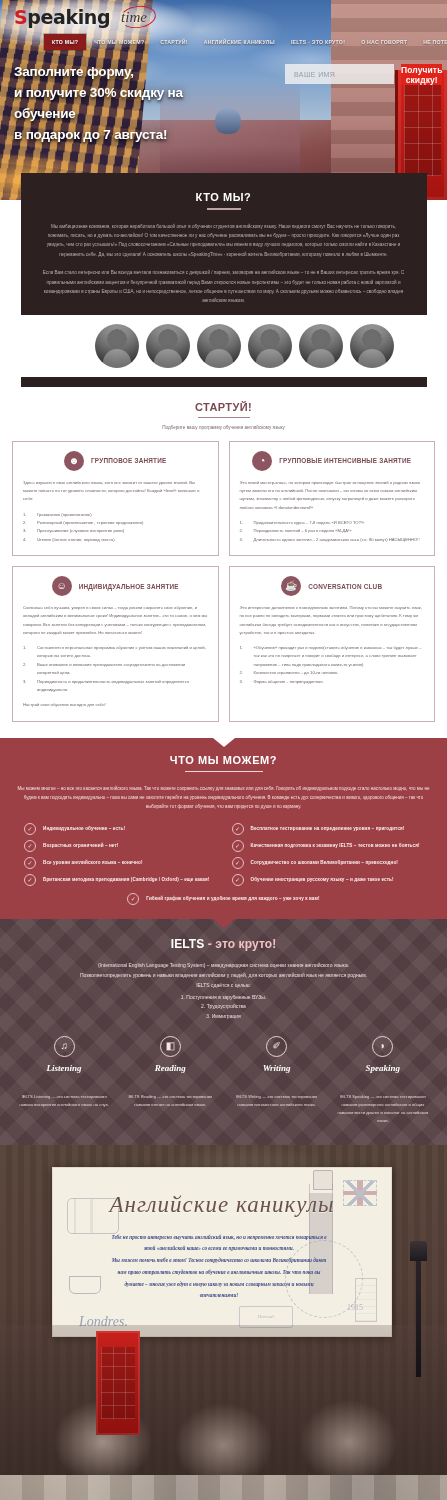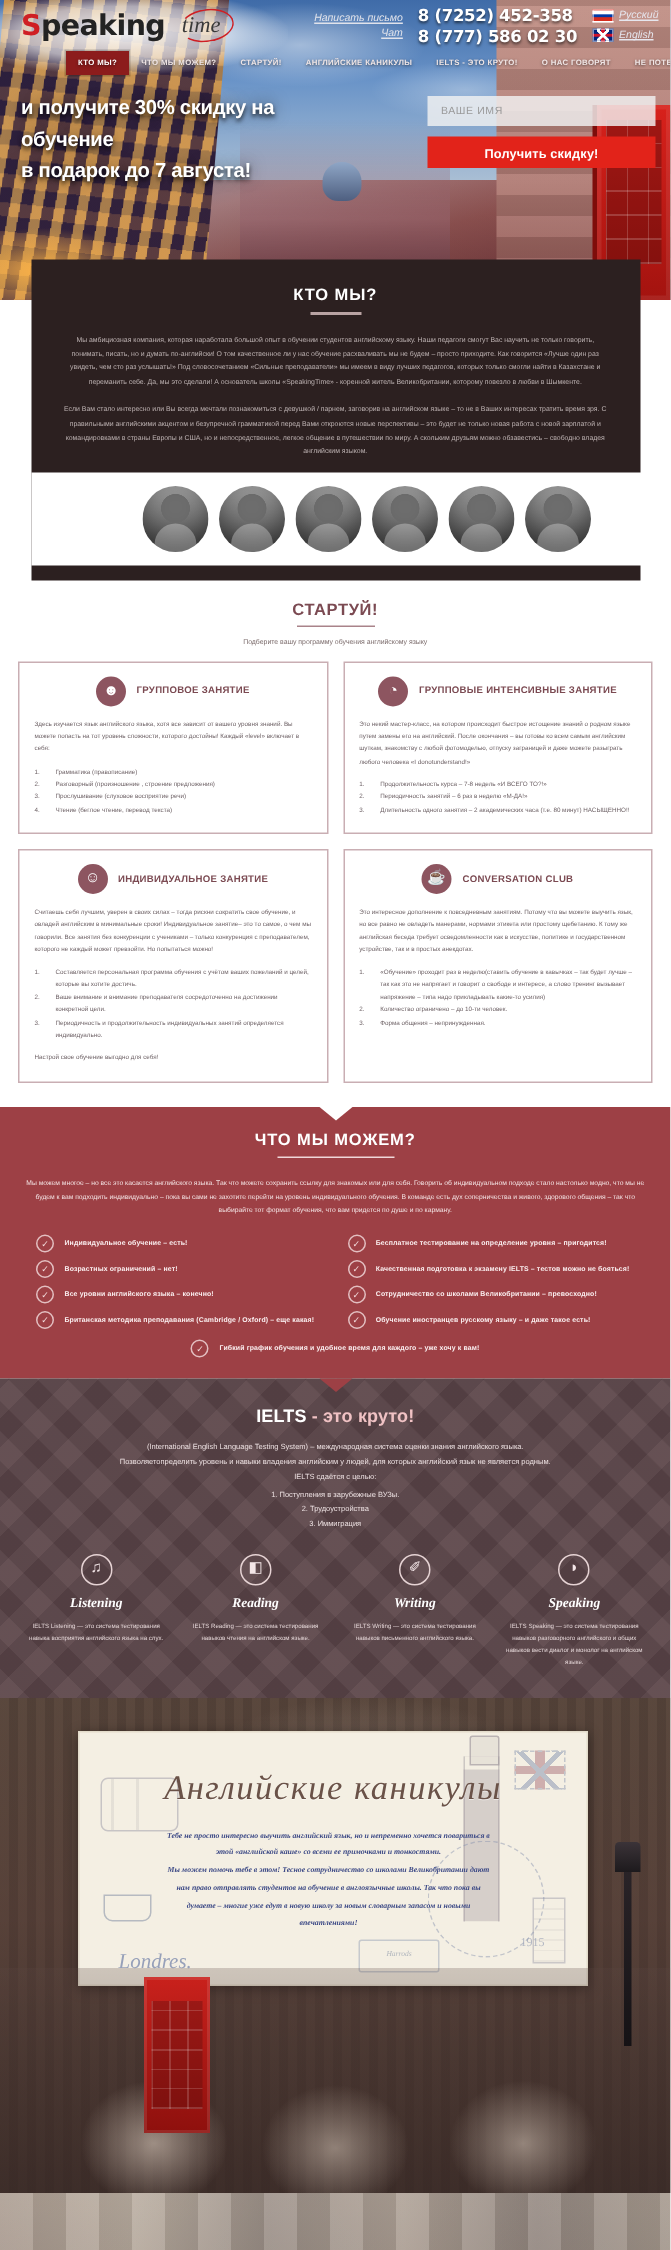--- a/index.html
+++ b/index.html
@@ -145,21 +145,21 @@
   .hero-body{
     position:relative; z-index:5; display:flex; justify-content:space-between;
     padding: 12px 10px 0 14px;
   }
   .hero-headline{ max-width:225px; }
   .hero-headline div{
     color:#ffffff; font-weight:bold; font-size:13.5px; line-height:1.55;
     text-shadow: 0 2px 3px rgba(0,0,0,.75), 0 0 10px rgba(0,0,0,.5);
     letter-spacing:-.2px;
   }
-  .hero-form{ width:152px; display:flex; flex-direction:column; gap:7px; padding-top:2px;}
+  .hero-form{ width:152px; display:flex; flex-direction:row; gap:7px; padding-top:2px;}
   .hero-form input{
     height:20px; border:0; background: rgba(242,242,242,.82);
     font-size:7px; color:#8b8b8b; padding:0 9px; outline:none; letter-spacing:.4px;
     font-family:"Liberation Sans", sans-serif;
   }
   .hero-form input::placeholder{ color:#9a9a9a; }
   .btn-red{
     height:21px; background:#e2231a; border:0; color:#fff; font-weight:bold;
     font-size:8.5px; cursor:pointer; letter-spacing:.1px;
     font-family:"Liberation Sans", sans-serif;
@@ -266,21 +266,21 @@
   .ielts-lead{ text-align:center; font-size:5px; line-height:2.0; color:#ece0e1; }
   .ielts-goals{ text-align:center; font-size:5px; line-height:1.95; color:#ece0e1; margin-top:3px; }
   .skills{ display:grid; grid-template-columns:repeat(4,1fr); gap:6px; margin-top:14px; }
   .skill{ text-align:center; }
   .skill-icon{
     width:21px; height:21px; border-radius:50%; border:1.2px solid #e6d3d4;
     margin:0 auto 6px; display:flex; align-items:center; justify-content:center;
     color:#f3e6e7; font-size:10px; line-height:1;
   }
   .skill-name{
-    font-size:9px; font-weight:bold; font-style:italic; color:#fff; margin-bottom:7px;
+    font-size:9px; font-weight:bold; font-style:italic; color:#fff; margin-bottom:20px;
     font-family:"Liberation Serif", serif;
   }
   .skill-desc{ font-size:4.1px; line-height:1.95; color:#e3d5d6; padding:0 2px; }
 
   
   .holidays{
     position:relative; height:330px; overflow:hidden;
     background:
       linear-gradient(180deg, rgba(60,45,40,.35), rgba(70,50,45,.25)),
       repeating-linear-gradient(90deg,#5d4a3c 0 6px,#49392e 6px 12px);
@@ -415,54 +415,35 @@
     <div class="hero-dome"></div>
     <div class="hero-rightbldg"></div>
     <div class="hero-phonebox"></div>
 
     <div class="topbar">
       <div class="logo-wrap">
         <div class="logo-glow"></div>
         <div class="logo-text"><span class="s">S</span><span>peaking</span></div>
         <div class="logo-time">time</div>
       </div>
-      <div class="top-right">
-        <div class="contact-col">
-          <a class="contact-link">Написать письмо</a>
-          <a class="contact-link">Чат</a>
-        </div>
-        <div class="phones-col">
-          <div class="phone">8 (7252) 452-358</div>
-          <div class="phone">8 (777) 586 02 30</div>
-        </div>
-        <div class="lang-col">
-          <div class="lang">
-            <span class="flag flag-ru"></span>
-            <span class="lang-label">Русский</span>
-          </div>
-          <div class="lang">
-            <span class="flag flag-uk"></span>
-            <span class="lang-label">English</span>
-          </div>
-        </div>
-      </div>
     </div>
 
     <div class="nav" id="nav">
         <div class="nav-item active">КТО МЫ?</div>
         <div class="nav-item">ЧТО МЫ МОЖЕМ?</div>
         <div class="nav-item">СТАРТУЙ!</div>
         <div class="nav-item">АНГЛИЙСКИЕ КАНИКУЛЫ</div>
         <div class="nav-item">IELTS - ЭТО КРУТО!</div>
         <div class="nav-item">О НАС ГОВОРЯТ</div>
         <div class="nav-item">НЕ ПОТЕРЯЙТЕСЬ</div>
       </div>
 
     <div class="hero-body">
       <div class="hero-headline">
+        <div>Заполните форму,</div>
         <div>и получите 30% скидку на обучение</div>
         <div>в подарок до 7 августа!</div>
       </div>
       <form class="hero-form">
         <input type="text" placeholder="ВАШЕ ИМЯ" style="">
         <button class="btn-red">Получить скидку!</button>
       </form>
     </div>
   </div>
 

